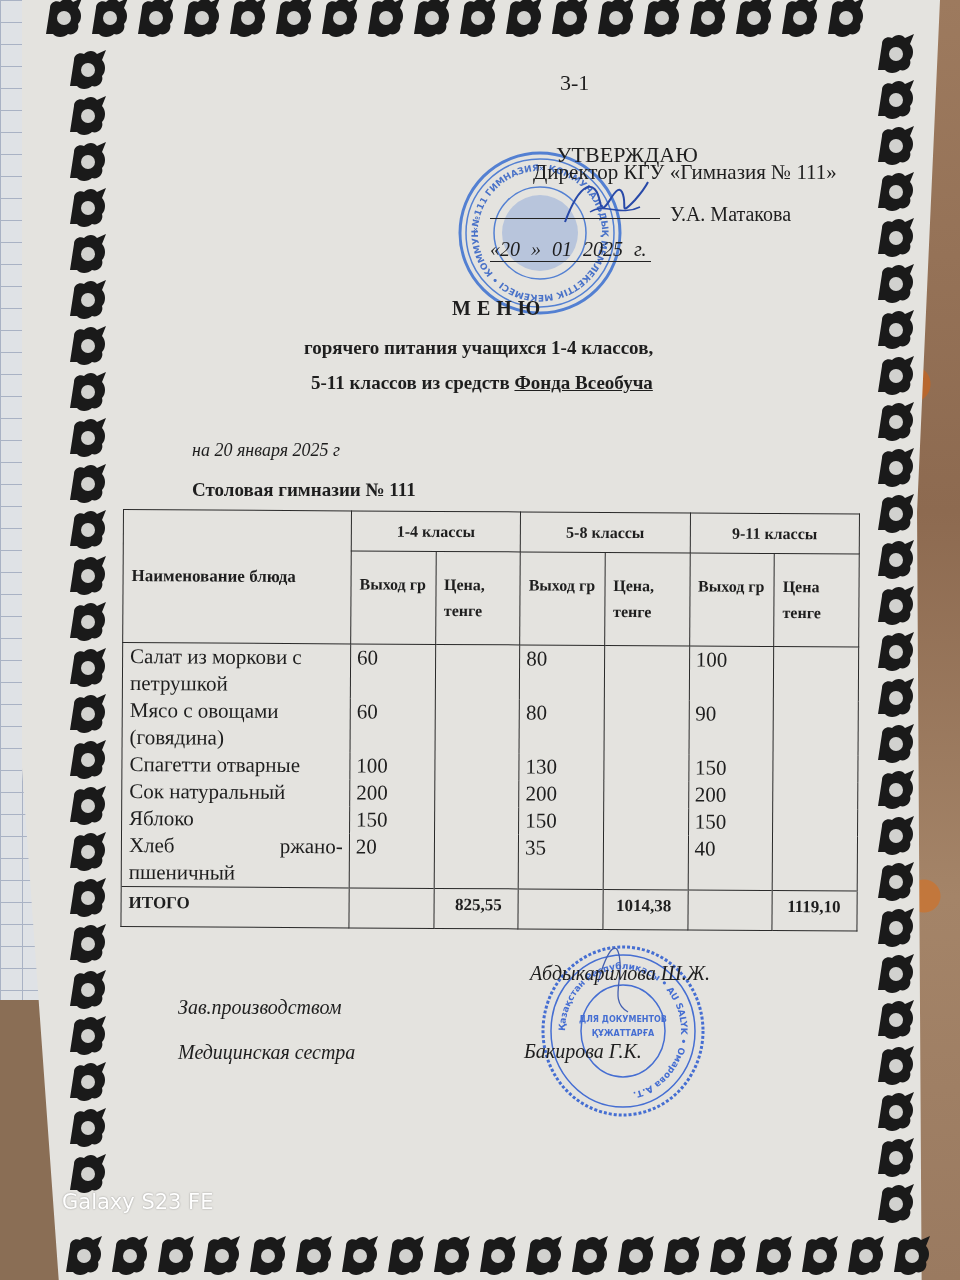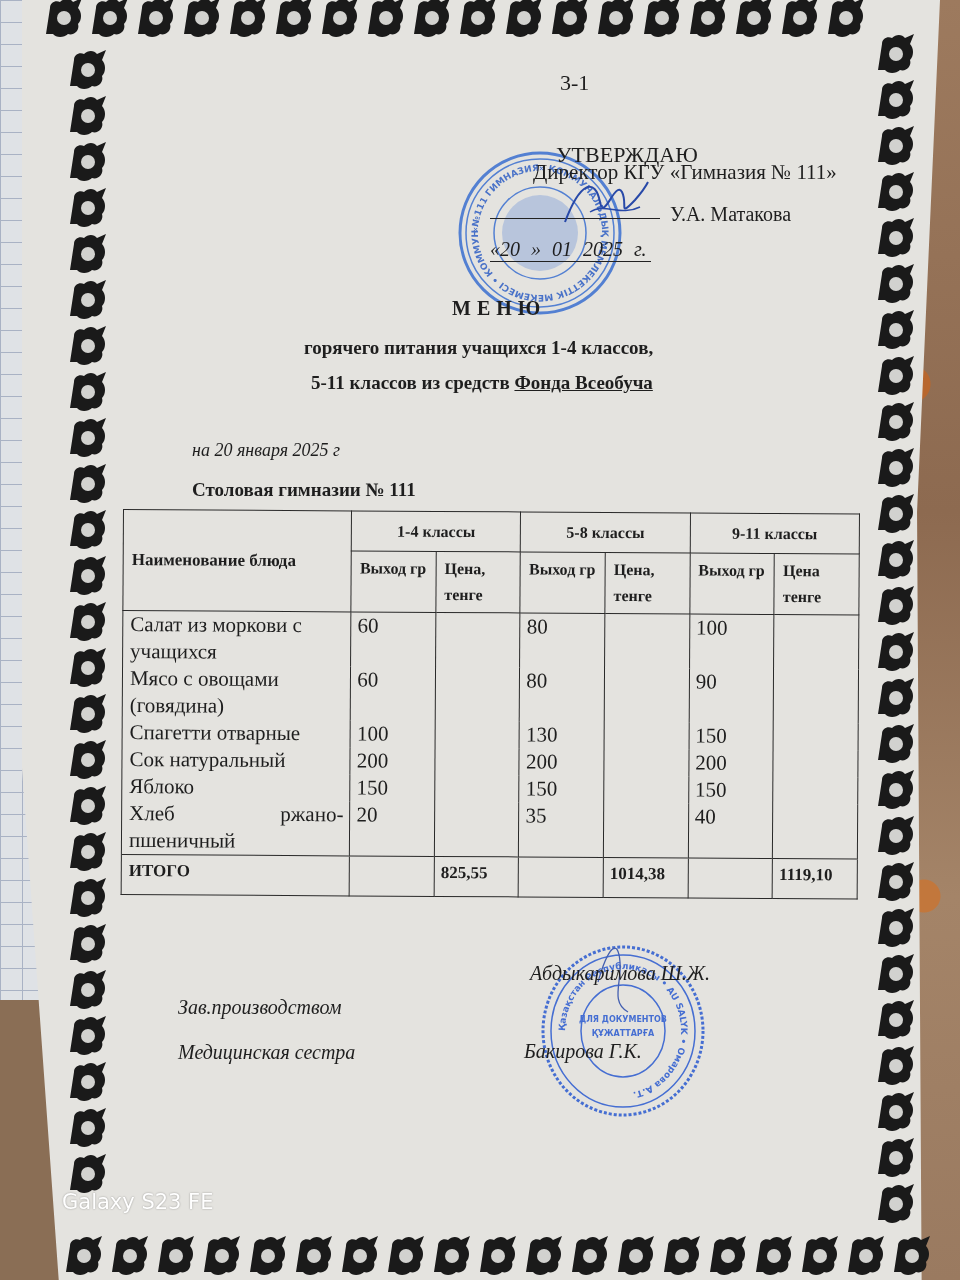--- a/index.html
+++ b/index.html
@@ -70,31 +70,31 @@
     table.menu th, table.menu td {
       border: 1.2px solid #2a2a2a;
       vertical-align: top;
     }
     table.menu thead th {
       font-weight: bold; font-size: 16px; line-height: 26px; text-align: left;
       padding: 2px 6px;
     }
     table.menu thead th.grp { text-align: center; height: 40px; vertical-align: middle; }
     table.menu thead th.name { font-size: 17px; vertical-align: middle; padding-left: 8px; }
-    table.menu thead th.sub { height: 58px; padding: 4px 8px; }
+    table.menu thead th.sub { height: 58px; padding: 20px 8px; }
     table.menu tbody td { padding: 0 6px; border-top: none; border-bottom: none; }
     table.menu tbody tr:first-child td { border-top: 1.2px solid #2a2a2a; }
     table.menu td.dish { width: 230px; padding-left: 7px; }
     table.menu td.dish.justify { text-align: justify; text-align-last: justify; }
     table.menu td.num { text-align: left; margin-top: 24px; }
     table.menu tr.total td {
       border-top: 1.2px solid #2a2a2a; border-bottom: 1.2px solid #2a2a2a;
       font-weight: bold; font-size: 17px; height: 40px; vertical-align: top; padding-top: 2px;
     }
-    table.menu tr.total td.sum { text-align: left; padding-right: 2px; }
+    table.menu tr.total td.sum { text-align: right; padding-right: 16px; }
 
     .sig-role1 { left: 178px; top: 996px; font-size: 20px; font-style: italic; }
     .sig-role2 { left: 178px; top: 1041px; font-size: 20px; font-style: italic; }
     .sig-name1 { left: 530px; top: 962px; font-size: 20px; font-style: italic; }
     .sig-name2 { left: 524px; top: 1040px; font-size: 20px; font-style: italic; }
 
     .stamp { position: absolute; pointer-events: none; opacity: 0.85; }
     .stamp-top { left: 455px; top: 148px; width: 170px; height: 170px; }
     .stamp-bottom { left: 538px; top: 942px; width: 170px; height: 178px; }
 
@@ -694,21 +694,21 @@
         <th class="sub" style="width:85px">Выход гр</th>
         <th class="sub" style="width:85px">Цена, тенге</th>
         <th class="sub" style="width:85px">Выход гр</th>
         <th class="sub" style="width:85px">Цена, тенге</th>
         <th class="sub" style="width:85px">Выход гр</th>
         <th class="sub" style="width:85px">Цена тенге</th>
       </tr>
     </thead>
     <tbody>
       <tr>
-        <td class="dish">Салат из моркови с учащихся</td>
+        <td class="dish">Салат из моркови с петрушкой</td>
         <td class="num">60</td>
         <td class="num"></td>
         <td class="num">80</td>
         <td class="num"></td>
         <td class="num">100</td>
         <td class="num"></td>
       </tr>
       <tr>
         <td class="dish">Мясо с овощами (говядина)</td>
         <td class="num">60</td>

